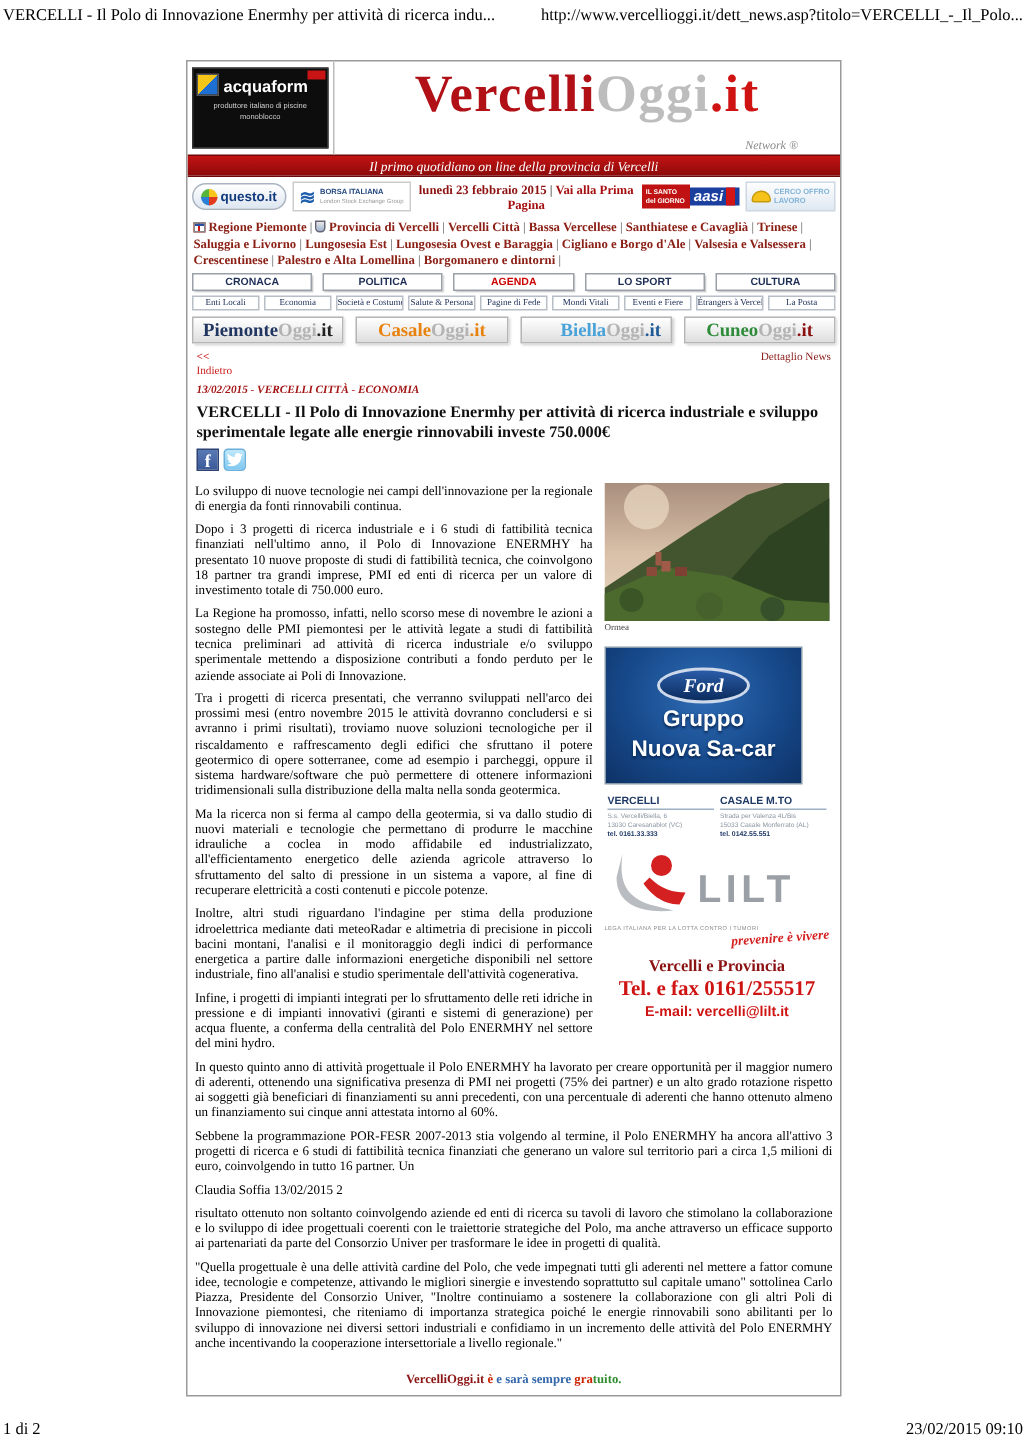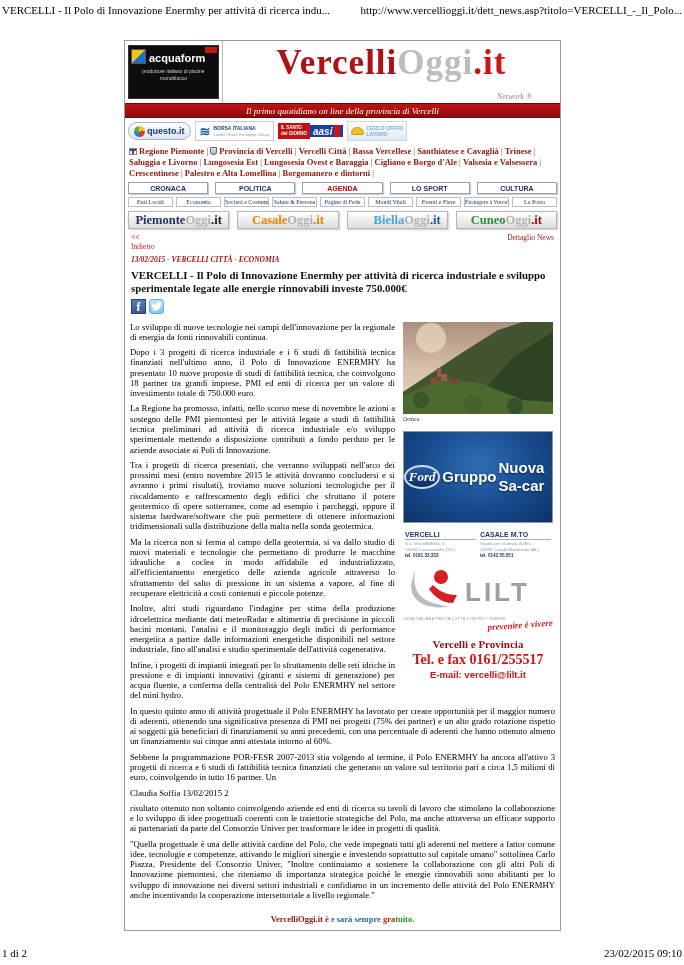--- a/index.html
+++ b/index.html
@@ -111,22 +111,22 @@
   .tw { width:15px; height:15px; background:linear-gradient(#bfe7fb,#7ec8f0); border:1px solid #6ab0d8;
         border-radius:3px; display:flex; align-items:center; justify-content:center; }
 
   
   .article { padding:6px 5px 0 5px; font-size:8.7px; line-height:1.18; color:#000; text-align:justify; }
   .article p { margin:0 0 5px; }
   .article .byline { text-align:left; }
   .sidebar { float:right; width:152px; margin-left:8px; margin-bottom:2px; text-align:left; }
   .photo { width:150px; height:92px; display:block; }
   .caption { font-size:6px; color:#444; margin:2px 0 8px; }
-  .fordad { width:150px; height:92px; background:radial-gradient(ellipse at 50% 35%, #2f6cb5 0%, #174a8c 55%, #0e3266 100%);
-            border:1px solid #8899aa; display:flex; align-items:center; justify-content:center; gap:2px; }
+  .fordad { width:132px; height:92px; background:radial-gradient(ellipse at 50% 35%, #2f6cb5 0%, #174a8c 55%, #0e3266 100%);
+            border:1px solid #8899aa; display:flex; flex-direction:column; align-items:center; justify-content:center; gap:2px; }
   .fordoval { width:62px; height:24px; border-radius:50%; background:linear-gradient(#2a5ca8,#0b2c5e);
               border:2px solid #cdd9ea; color:#fff; font-style:italic; font-weight:bold; font-size:13px;
               text-align:center; line-height:20px; }
   .fordline { color:#fff; font-family:"Liberation Sans",sans-serif; font-weight:bold; font-size:15px; line-height:1.15;
               text-shadow:0 1px 2px #06204a; }
   .dealers { display:flex; width:150px; margin:8px 0 5px; background:#fff; }
   .dealer { flex:1; padding:0 2px; }
   .dealer-city { font-family:"Liberation Sans",sans-serif; font-weight:bold; font-size:7px; color:#1f3a66;
                  border-bottom:1px solid #9db0c4; margin-bottom:1px; }
   .dealer-line { font-family:"Liberation Sans",sans-serif; font-size:4.4px; color:#8a94a0; line-height:1.35; }
@@ -179,20 +179,23 @@
       <div class="chip">
         <span class="meteo-o"></span>
         <span class="meteo-txt">questo.it</span>
       </div>
       <div class="borsa">
         <span class="borsa-waves">≋</span>
         <span class="borsa-txt">
           <span>BORSA ITALIANA</span><br>
           <span class="borsa-sub">London Stock Exchange Group</span>
         </span>
+      </div>
+      <div class="centerdate">
+        <span>lunedì 23 febbraio 2015</span><span class="sep">|</span><span class="homelink">Vai alla Prima Pagina</span>
       </div>
       <div class="santo">
         <span class="santo-red">IL SANTO del GIORNO</span>
         <span class="santo-blue">
             <span>aasi</span>
             <span class="santo-dot"></span>
           </span>
       </div>
       <div class="lavoro">
         <span class="hardhat"></span>

